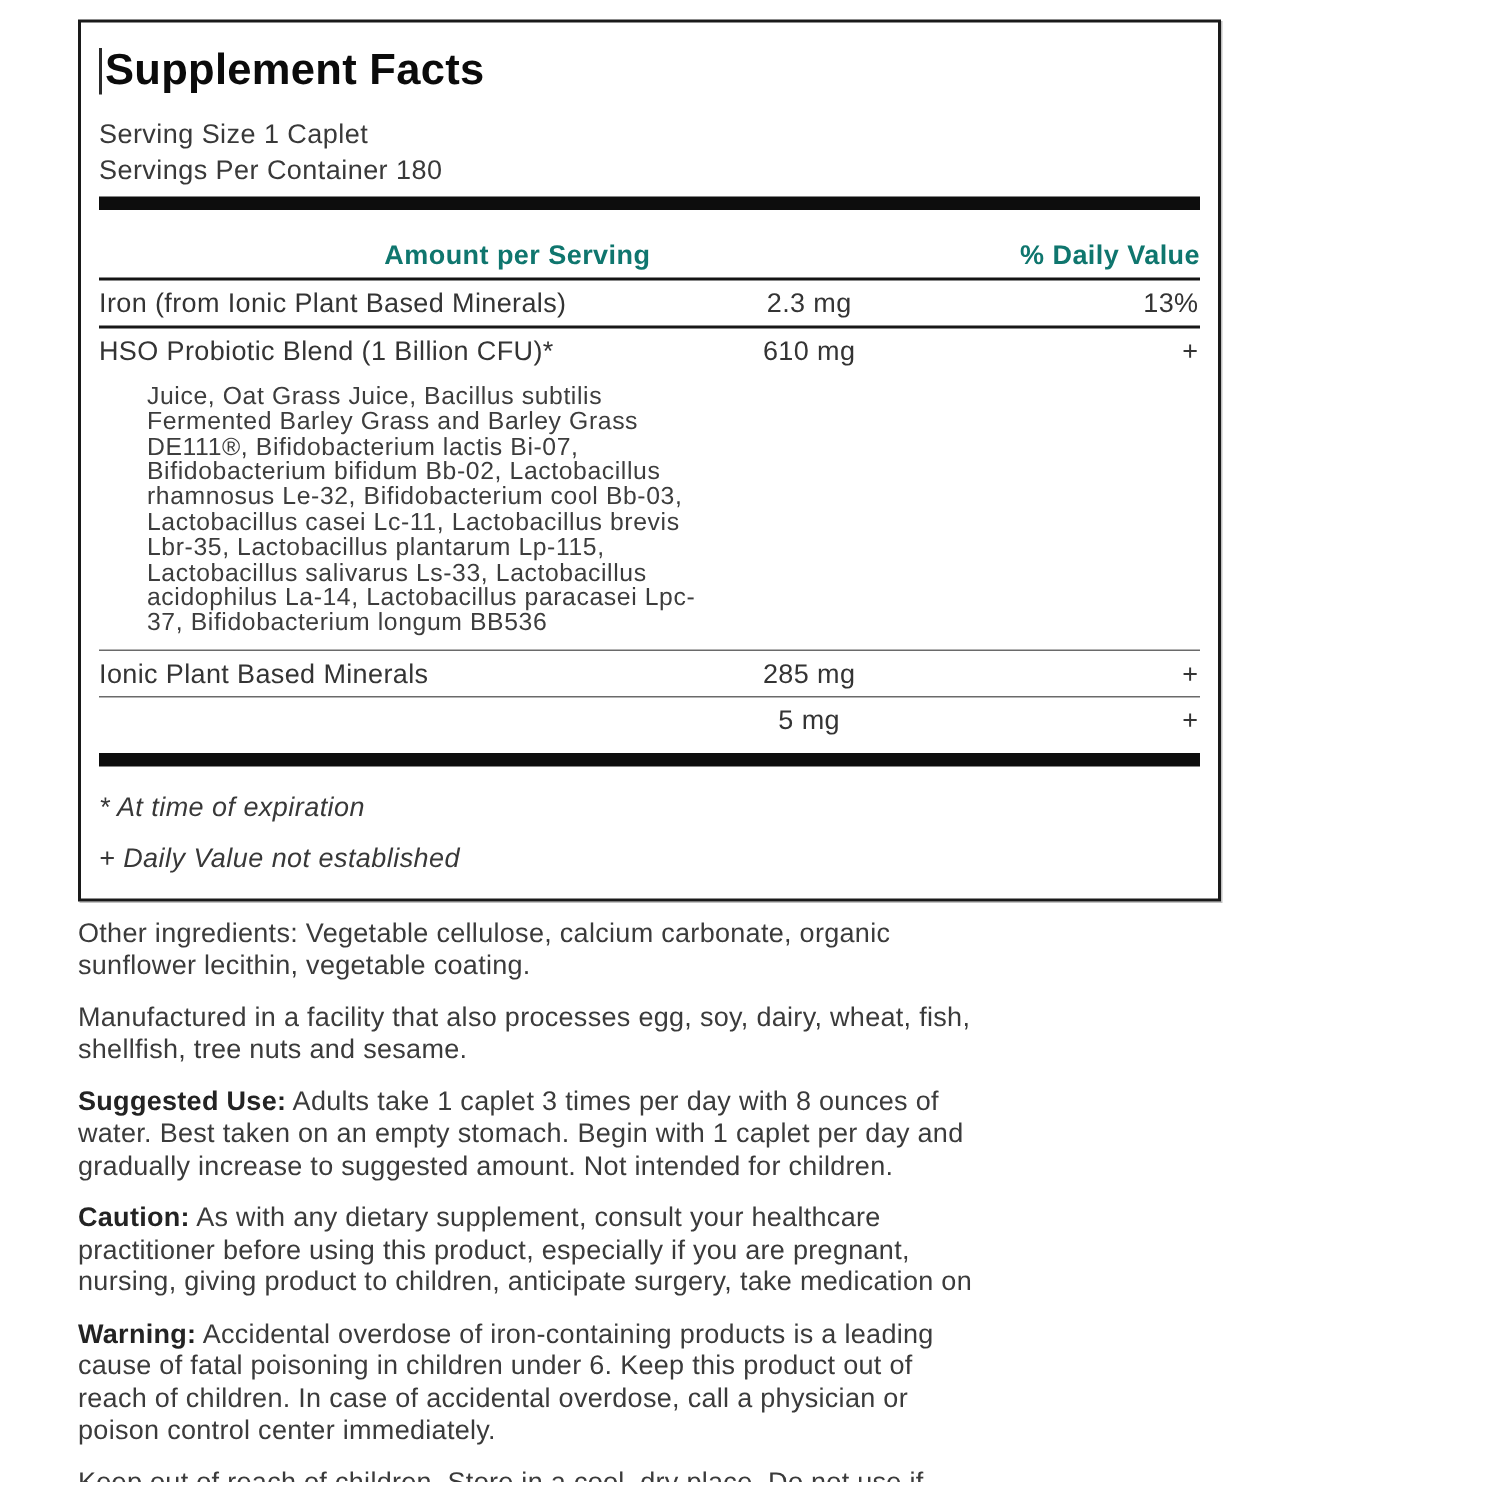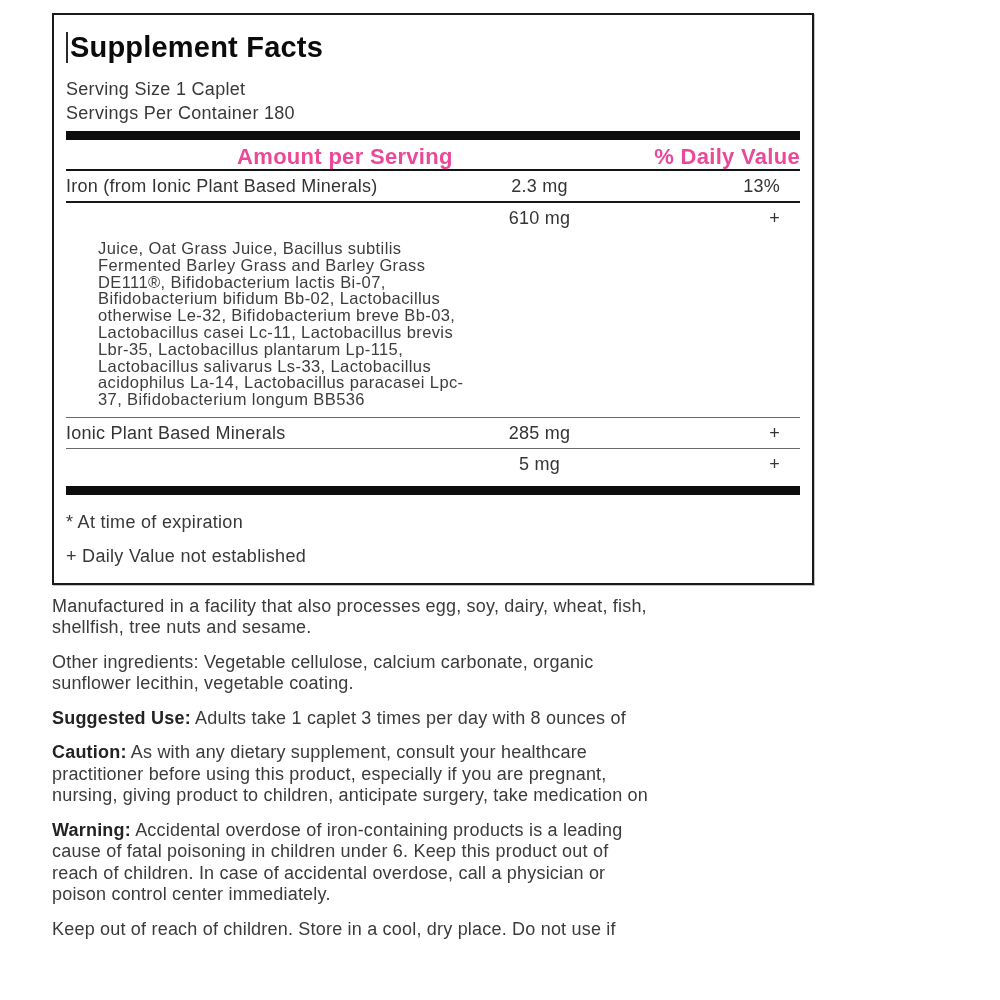--- a/index.html
+++ b/index.html
@@ -17,34 +17,34 @@
   .facts-title {
     display:flex; align-items:center;
     font-size:29px; font-weight:bold; color:#0b0b0b; letter-spacing:.2px;
     margin-top:4px;
   }
   .cursor-bar { display:inline-block; width:2px; height:31px; background:#2a2a2a; margin-right:2px; }
   .serving { margin-top:3px; font-size:18px; line-height:21px; letter-spacing:.3px; color:#393939; }
   .serving.first { margin-top:15px; }
   .bar-thick { height:9px; background:#0d0d0d; margin-top:7px; }
   .t-head {
-    position:relative; height:22px; padding:4px 0 3px;
-    font-size:22px; font-weight:bold; letter-spacing:.3px; color:#ec4899;
+    position:relative; height:22px; padding:20px 0 3px;
+    font-size:18px; font-weight:bold; letter-spacing:.3px; color:#0f766e;
     border-bottom:2px solid #141414;
   }
   .amt-h { position:absolute; left:38%; transform:translateX(-50%); white-space:nowrap; }
   .dv-h  { position:absolute; right:0; white-space:nowrap; }
   .t-row { position:relative; height:21px; padding:5px 0 4px; font-size:18px; letter-spacing:.25px; color:#343434; white-space:nowrap; }
   .t-amt { position:absolute; left:64.5%; transform:translateX(-50%); }
-  .t-dv  { position:absolute; right:20px; }
+  .t-dv  { position:absolute; right:1px; }
   .rule-2 { height:2px; background:#181818; }
   .rule-1 { height:1px; background:#6a6a6a; }
   .blend { margin:7px 0 9px 32px; font-size:16.5px; line-height:16.8px; letter-spacing:.4px; color:#3d3d3d; }
   .blend-line { white-space:nowrap; }
-  .footnotes { margin-top:17px; font-size:18px; letter-spacing:.3px; color:#383838; }
+  .footnotes { margin-top:17px; font-size:18px; letter-spacing:.3px; color:#383838;font-style:italic; }
   .footnote { white-space:nowrap; }
   .footnote + .footnote { margin-top:13px; }
   
   .body-text { margin-top:11px; width:840px; font-size:18px; line-height:21.5px; letter-spacing:.2px; color:#3b3b3b; }
   .para { margin-bottom:13px; }
   .bline { white-space:nowrap; }
   .lead { color:#232323; }
 </style>
 </head>
 <body>
@@ -70,30 +70,31 @@
 
     <div class="t-row">
       <span class="t-name">Iron (from Ionic Plant Based Minerals)</span>
       <span class="t-amt">2.3 mg</span>
       <span class="t-dv">13%</span>
     </div>
 
     <div class="rule-2"></div>
 
     <div class="t-row">
+      <span class="t-name">HSO Probiotic Blend (1 Billion CFU)*</span>
       <span class="t-amt">610 mg</span>
       <span class="t-dv">+</span>
     </div>
 
     <div class="blend">
         <div class="blend-line">Juice, Oat Grass Juice, Bacillus subtilis</div>
         <div class="blend-line">Fermented Barley Grass and Barley Grass</div>
         <div class="blend-line">DE111®, Bifidobacterium lactis Bi-07,</div>
         <div class="blend-line">Bifidobacterium bifidum Bb-02, Lactobacillus</div>
-        <div class="blend-line">otherwise Le-32, Bifidobacterium breve Bb-03,</div>
+        <div class="blend-line">rhamnosus Le-32, Bifidobacterium cool Bb-03,</div>
         <div class="blend-line">Lactobacillus casei Lc-11, Lactobacillus brevis</div>
         <div class="blend-line">Lbr-35, Lactobacillus plantarum Lp-115,</div>
         <div class="blend-line">Lactobacillus salivarus Ls-33, Lactobacillus</div>
         <div class="blend-line">acidophilus La-14, Lactobacillus paracasei Lpc-</div>
         <div class="blend-line">37, Bifidobacterium longum BB536</div>
       </div>
 
     <div class="rule-1"></div>
 
     <div class="t-row">
@@ -114,35 +115,39 @@
     <div class="footnotes">
         <div class="footnote">* At time of expiration</div>
         <div class="footnote">+ Daily Value not established</div>
       </div>
 
   </div>
 
   <div class="body-text">
 
     <div class="para">
+      <div class="bline"><b class="lead"></b><span>Other ingredients: Vegetable cellulose, calcium carbonate, organic</span></div>
+      <div>
+          <div class="bline">sunflower lecithin, vegetable coating.</div>
+        </div>
+    </div>
+
+    <div class="para">
       <div class="bline"><b class="lead"></b><span>Manufactured in a facility that also processes egg, soy, dairy, wheat, fish,</span></div>
       <div>
           <div class="bline">shellfish, tree nuts and sesame.</div>
         </div>
     </div>
 
     <div class="para">
-      <div class="bline"><b class="lead"></b><span>Other ingredients: Vegetable cellulose, calcium carbonate, organic</span></div>
+      <div class="bline"><b class="lead">Suggested Use:</b><span> Adults take 1 caplet 3 times per day with 8 ounces of</span></div>
       <div>
-          <div class="bline">sunflower lecithin, vegetable coating.</div>
+          <div class="bline">water. Best taken on an empty stomach. Begin with 1 caplet per day and</div>
+          <div class="bline">gradually increase to suggested amount. Not intended for children.</div>
         </div>
-    </div>
-
-    <div class="para">
-      <div class="bline"><b class="lead">Suggested Use:</b><span> Adults take 1 caplet 3 times per day with 8 ounces of</span></div>
     </div>
 
     <div class="para">
       <div class="bline"><b class="lead">Caution:</b><span> As with any dietary supplement, consult your healthcare</span></div>
       <div>
           <div class="bline">practitioner before using this product, especially if you are pregnant,</div>
           <div class="bline">nursing, giving product to children, anticipate surgery, take medication on</div>
         </div>
     </div>
 

